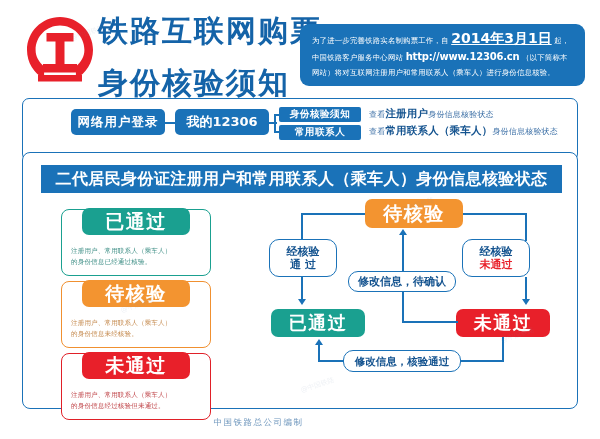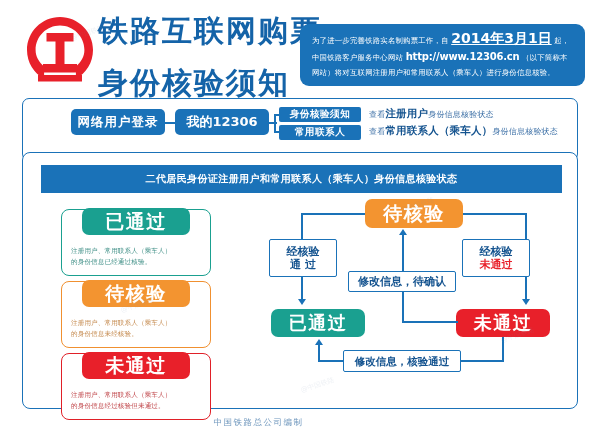--- a/index.html
+++ b/index.html
@@ -103,21 +103,21 @@
     background: #c9ced3;
     border-radius: 8px;
     z-index: -1;
   }
   .panel-title {
     position: absolute; left: 18px; top: 12px;
     width: 521px; height: 28px;
     background: #1a72b8;
     color: #ffffff;
     font-weight: bold;
-    font-size: 10px;
+    font-size: 16px;
     letter-spacing: 0.4px;
     display: flex; align-items: center; justify-content: center;
     white-space: nowrap;
   }
 
   
   .card { position: absolute; width: 150px; }
   .card-body {
     border-radius: 8px;
     border: 1.4px solid;
@@ -160,21 +160,21 @@
     letter-spacing: 1.5px;
     white-space: nowrap;
   }
   .fn-pending { left: 112px; top: 0px;  width: 98px; height: 29px; background: #f39430; font-size: 19px; }
   .fn-pass    { left: 18px; top: 110px; width: 94px; height: 28px; background: #1aa090; font-size: 18px; }
   .fn-fail    { left: 203px; top: 110px; width: 94px; height: 28px; background: #e8202a; font-size: 18px; }
 
   .flabel {
     position: absolute;
     border: 1.5px solid #1a72b8;
-    border-radius: 2px;
+    border-radius: 10px;
     background: #ffffff;
     color: #14538f;
     font-weight: bold;
     display: flex; flex-direction: column;
     align-items: center; justify-content: center;
     white-space: nowrap;
     line-height: 13px;
   }
   .fl-left  { left: 16px;  top: 40px; width: 68px; height: 38px; font-size: 11px; }
   .fl-right { left: 209px; top: 40px; width: 68px; height: 38px; font-size: 11px; }

